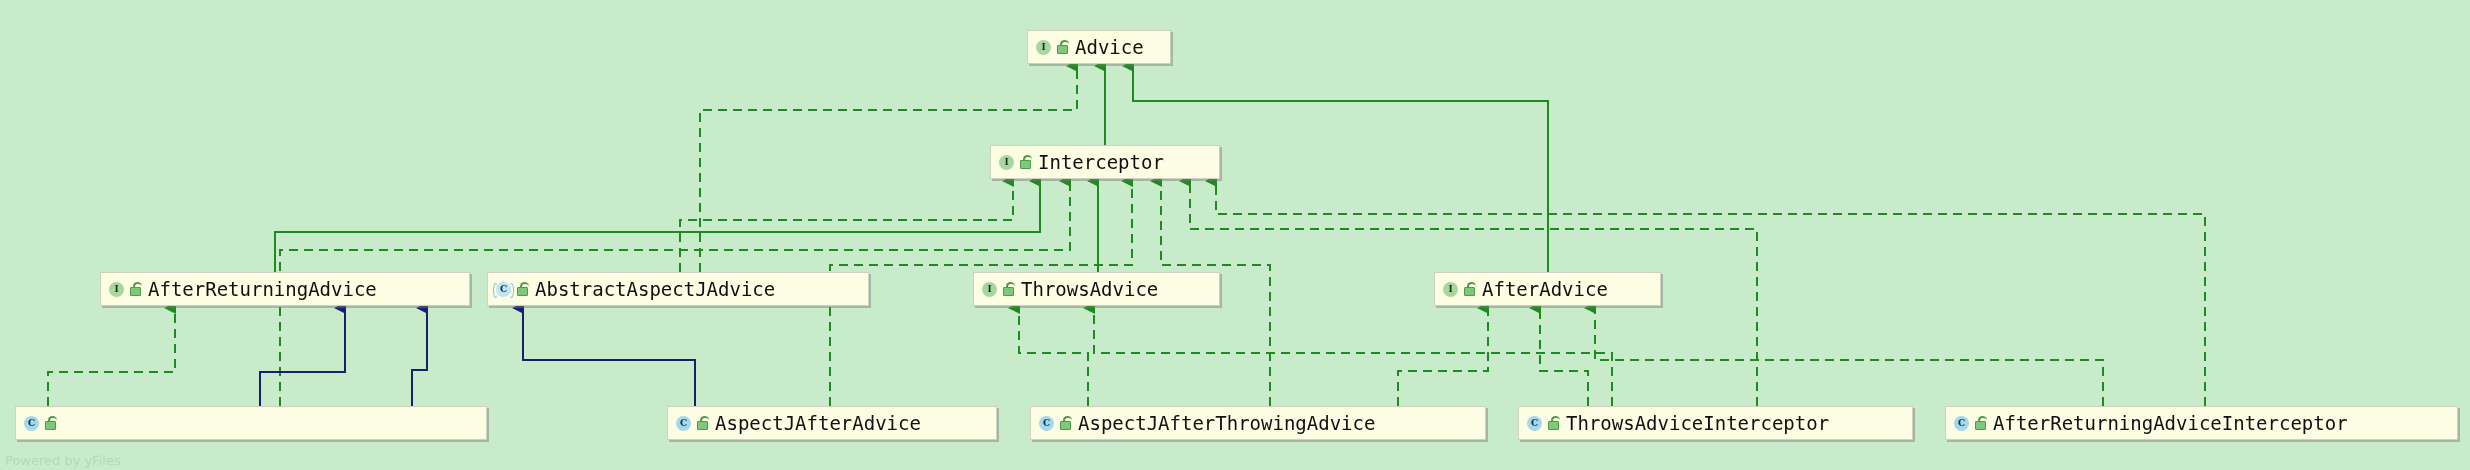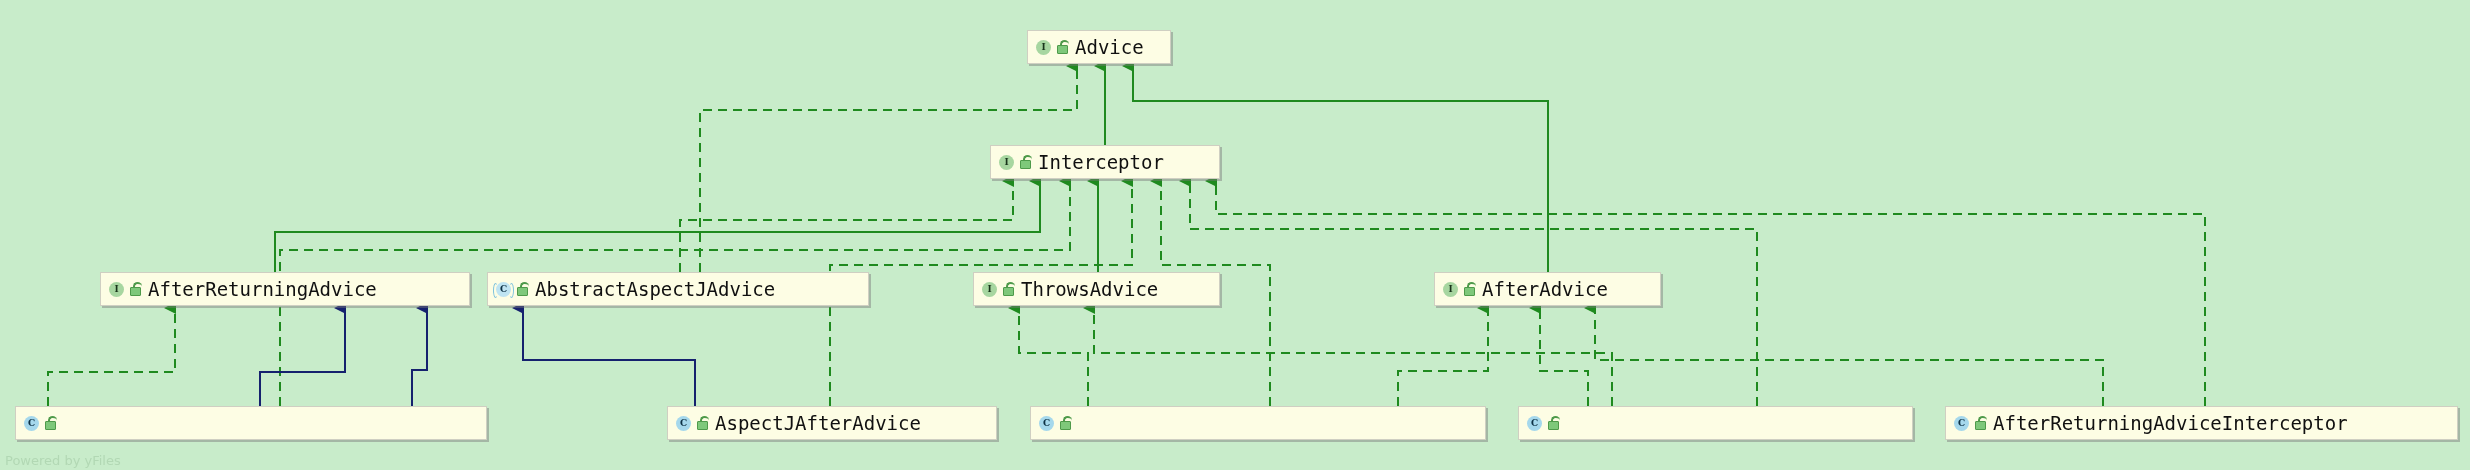--- a/index.html
+++ b/index.html
@@ -260,30 +260,32 @@
   </div>
 
   <div class="node" style="left:1030px; top:406px; width:456px;">
     <span class="icon-type cls">
       <span class="disc">C</span>
     </span>
     <span class="icon-lock">
       <span class="shackle"></span>
         <span class="body"></span>
     </span>
+    <span class="nlabel">AspectJAfterThrowingAdvice</span>
   </div>
 
   <div class="node" style="left:1518px; top:406px; width:395px;">
     <span class="icon-type cls">
       <span class="disc">C</span>
     </span>
     <span class="icon-lock">
       <span class="shackle"></span>
         <span class="body"></span>
     </span>
+    <span class="nlabel">ThrowsAdviceInterceptor</span>
   </div>
 
   <div class="node" style="left:1945px; top:406px; width:513px;">
     <span class="icon-type cls">
       <span class="disc">C</span>
     </span>
     <span class="icon-lock">
       <span class="shackle"></span>
         <span class="body"></span>
     </span>

